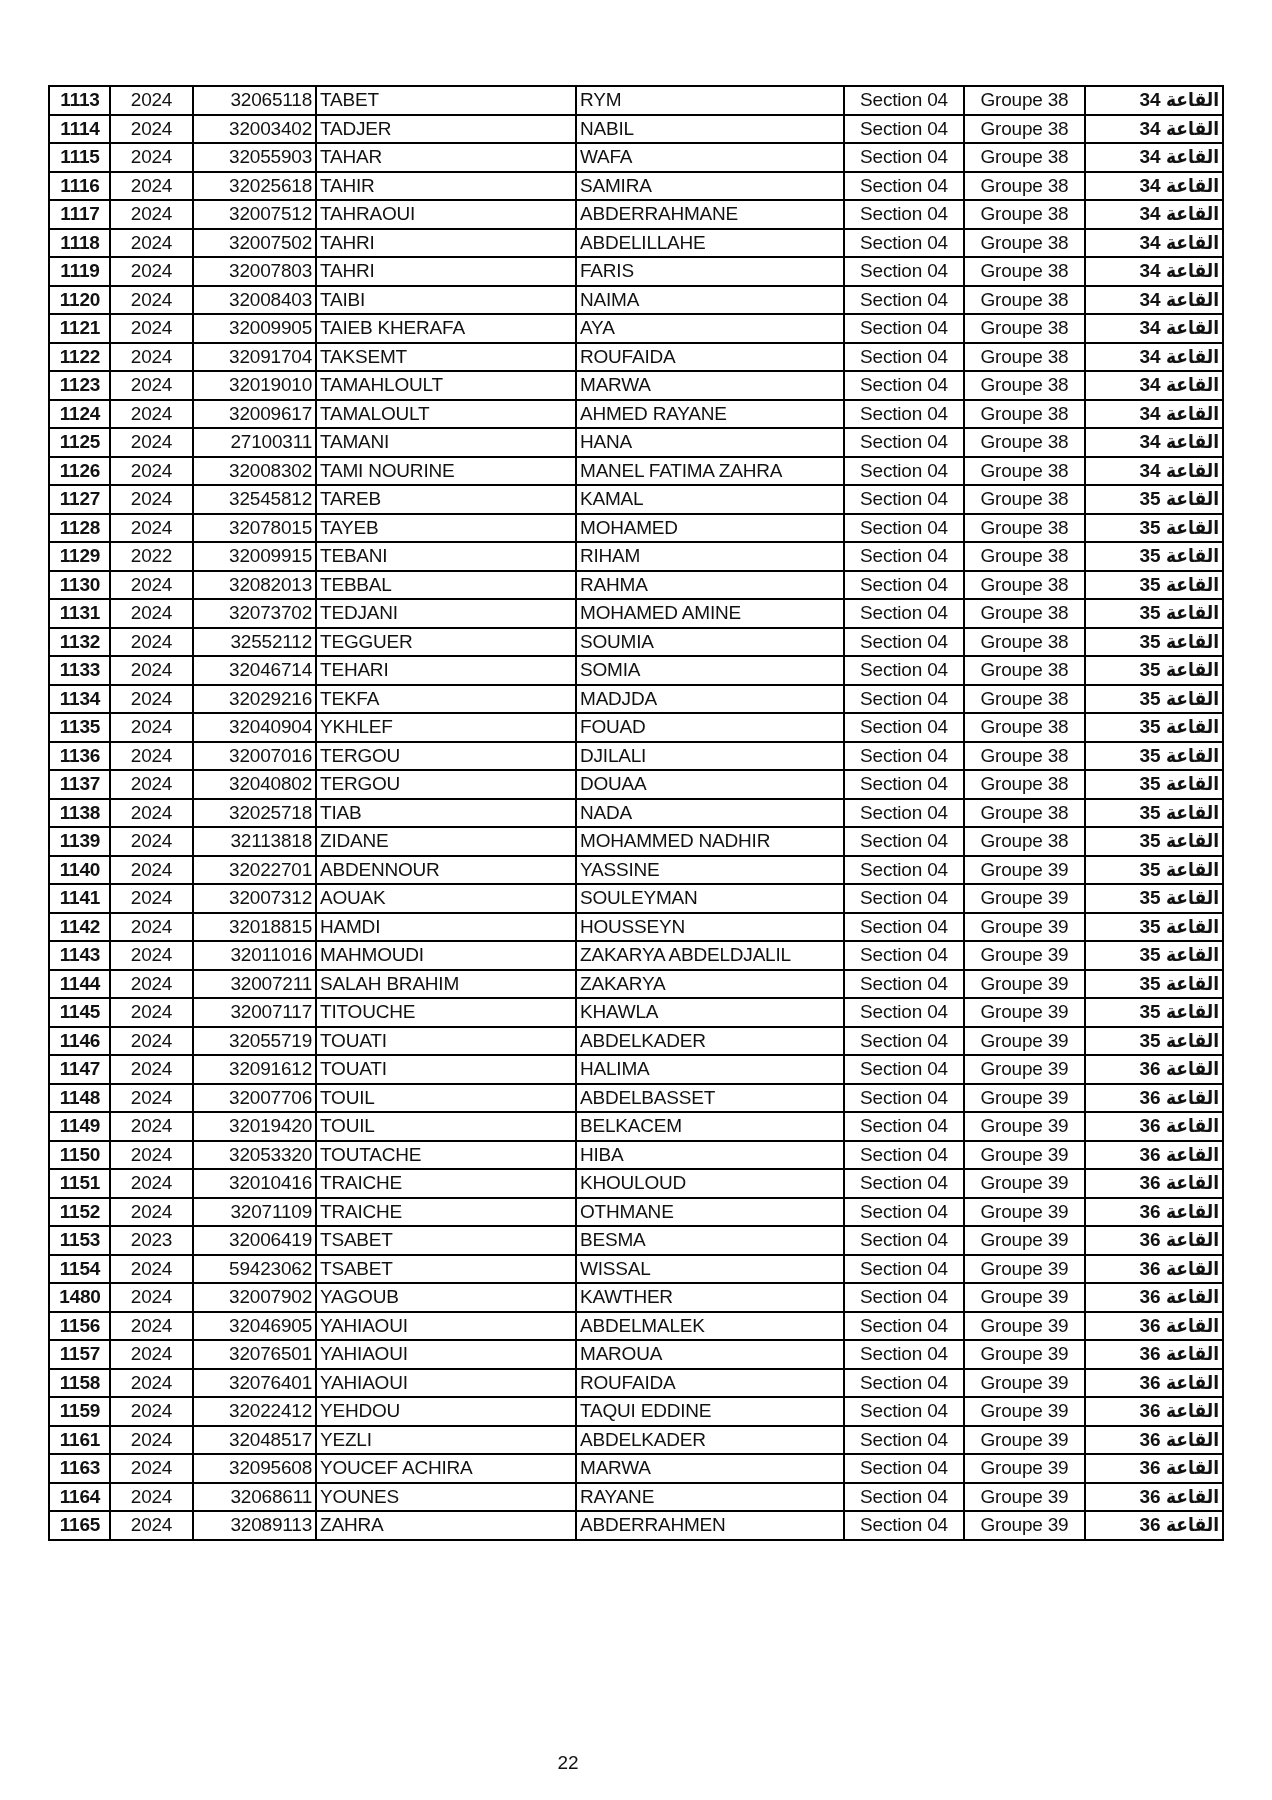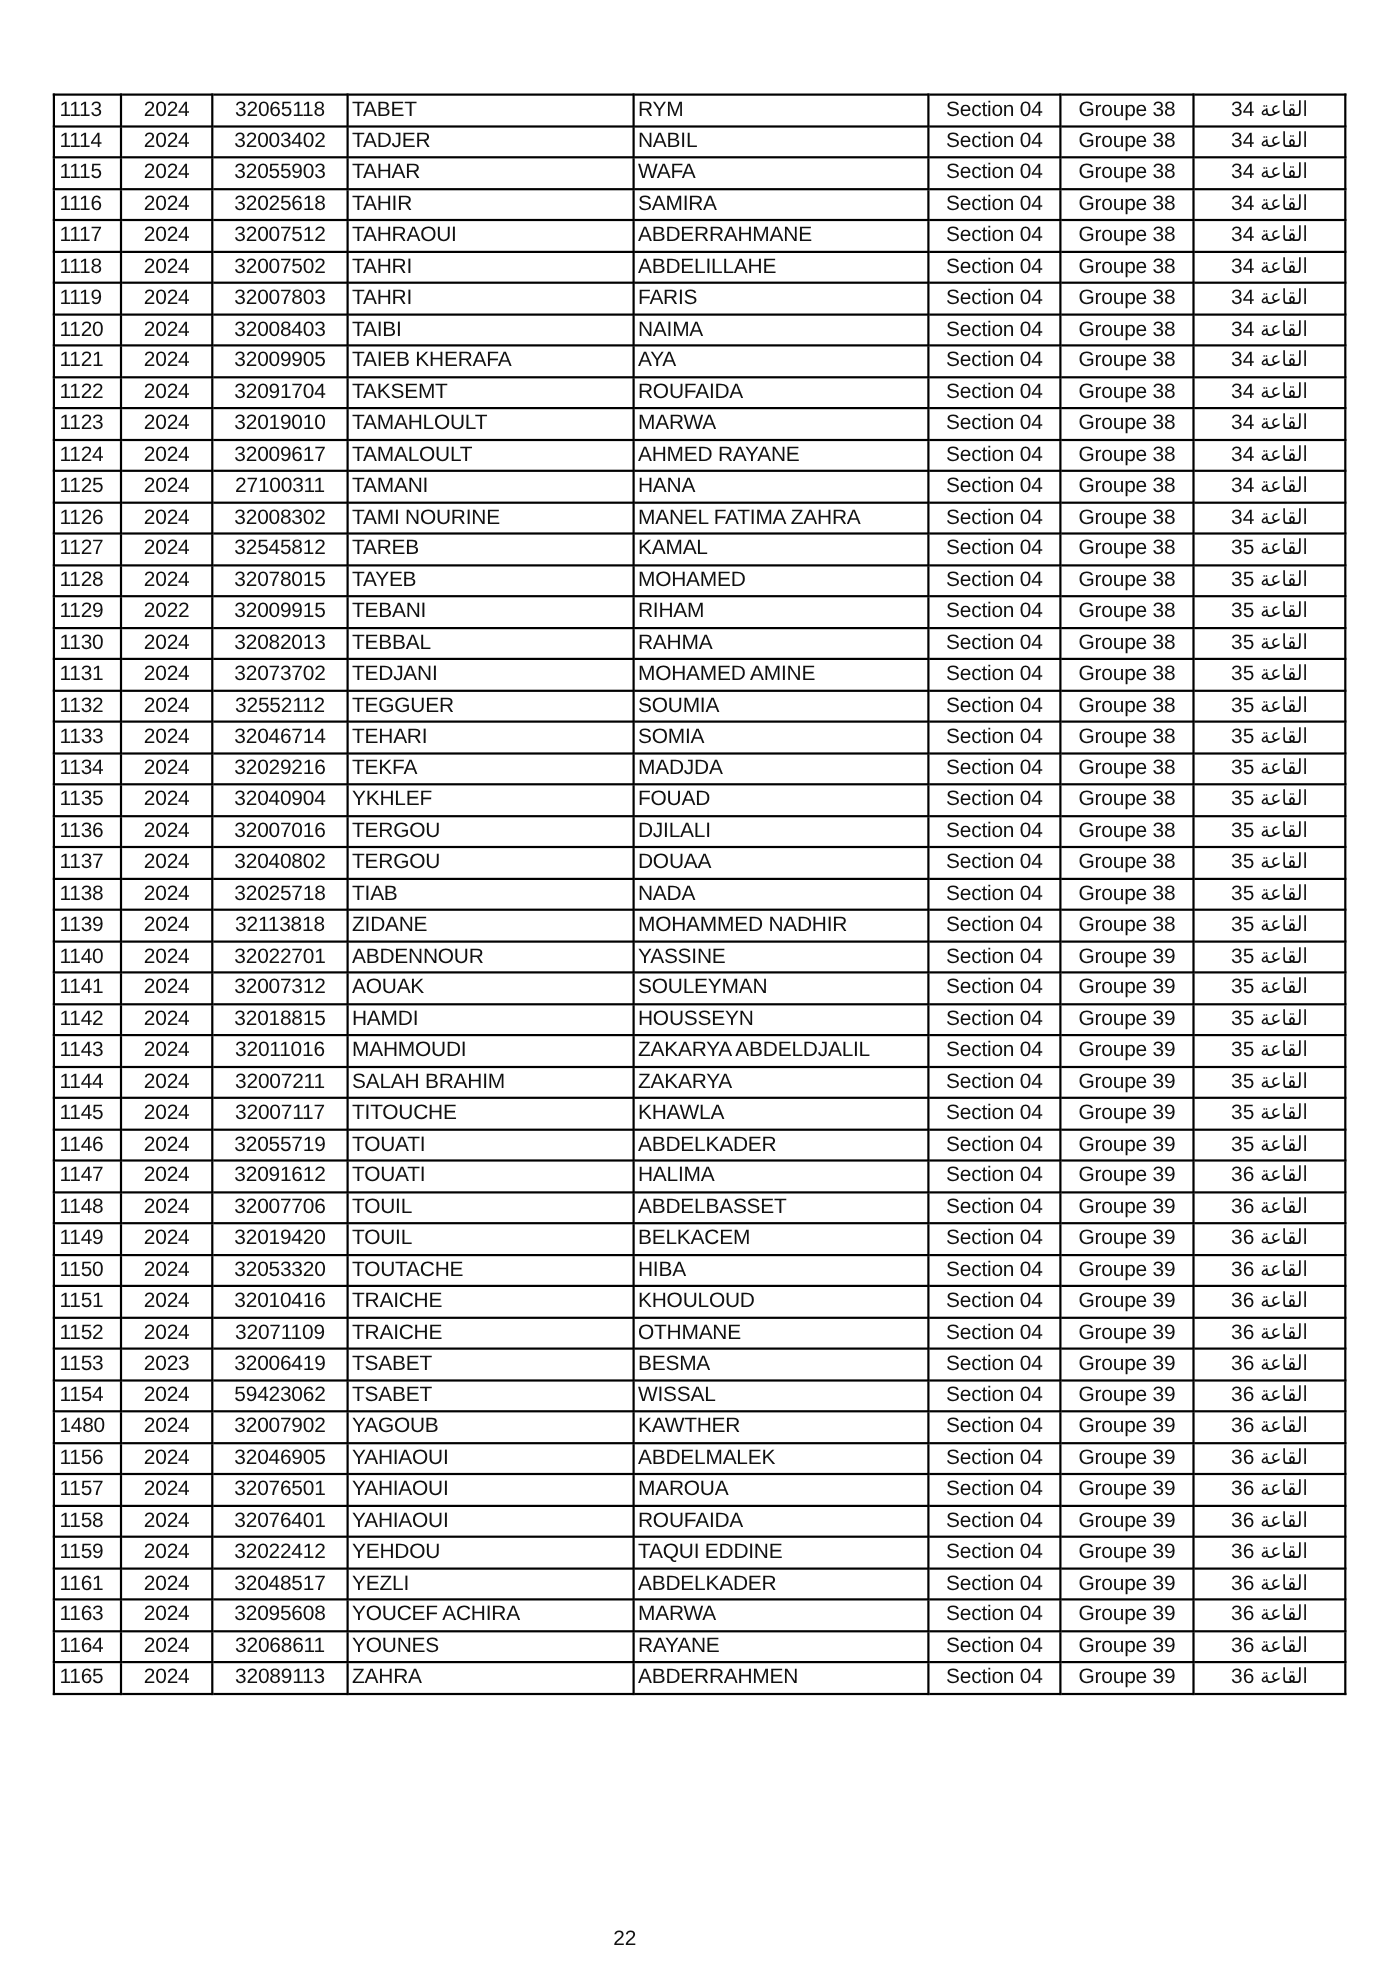--- a/index.html
+++ b/index.html
@@ -3,26 +3,26 @@
 <meta charset="utf-8">
 <style>
   html, body { margin: 0; padding: 0; background: #ffffff; }
   body { width: 1272px; height: 1800px; position: relative; overflow: hidden;
          font-family: "Liberation Sans", "DejaVu Sans", sans-serif; color: #111; }
   #sheet { position: absolute; left: 48px; top: 85px; width: 1174px;
            border-collapse: collapse; table-layout: fixed; }
   #sheet td { border: 2.5px solid #000; height: 26.5px; padding: 0 3px;
               font-size: 19px; line-height: 26px; white-space: nowrap; overflow: hidden;
               font-stretch: condensed; letter-spacing: -0.2px; }
-  #sheet td.c-num { text-align: left; padding-left: 4px; }
+  #sheet td.c-num { text-align: center; padding-left: 4px; font-weight: bold; }
   #sheet td.c-year { text-align: center; }
-  #sheet td.c-id { text-align: center; }
+  #sheet td.c-id { text-align: right; }
   #sheet td.c-last, #sheet td.c-first { text-align: left; padding-left: 3px; }
   #sheet td.c-sec, #sheet td.c-grp { text-align: center; }
-  #sheet td.c-hall { text-align: center; font-weight: normal; direction: rtl; }
+  #sheet td.c-hall { text-align: right; font-weight: bold; direction: rtl; }
   .page-number { position: absolute; left: 0; width: 1136px; top: 1752px;
                  text-align: center; font-size: 19px; }
 </style>
 </head>
 <body>
 
 <table id="sheet">
   <colgroup>
     <col style="width:61px">
     <col style="width:83px">

